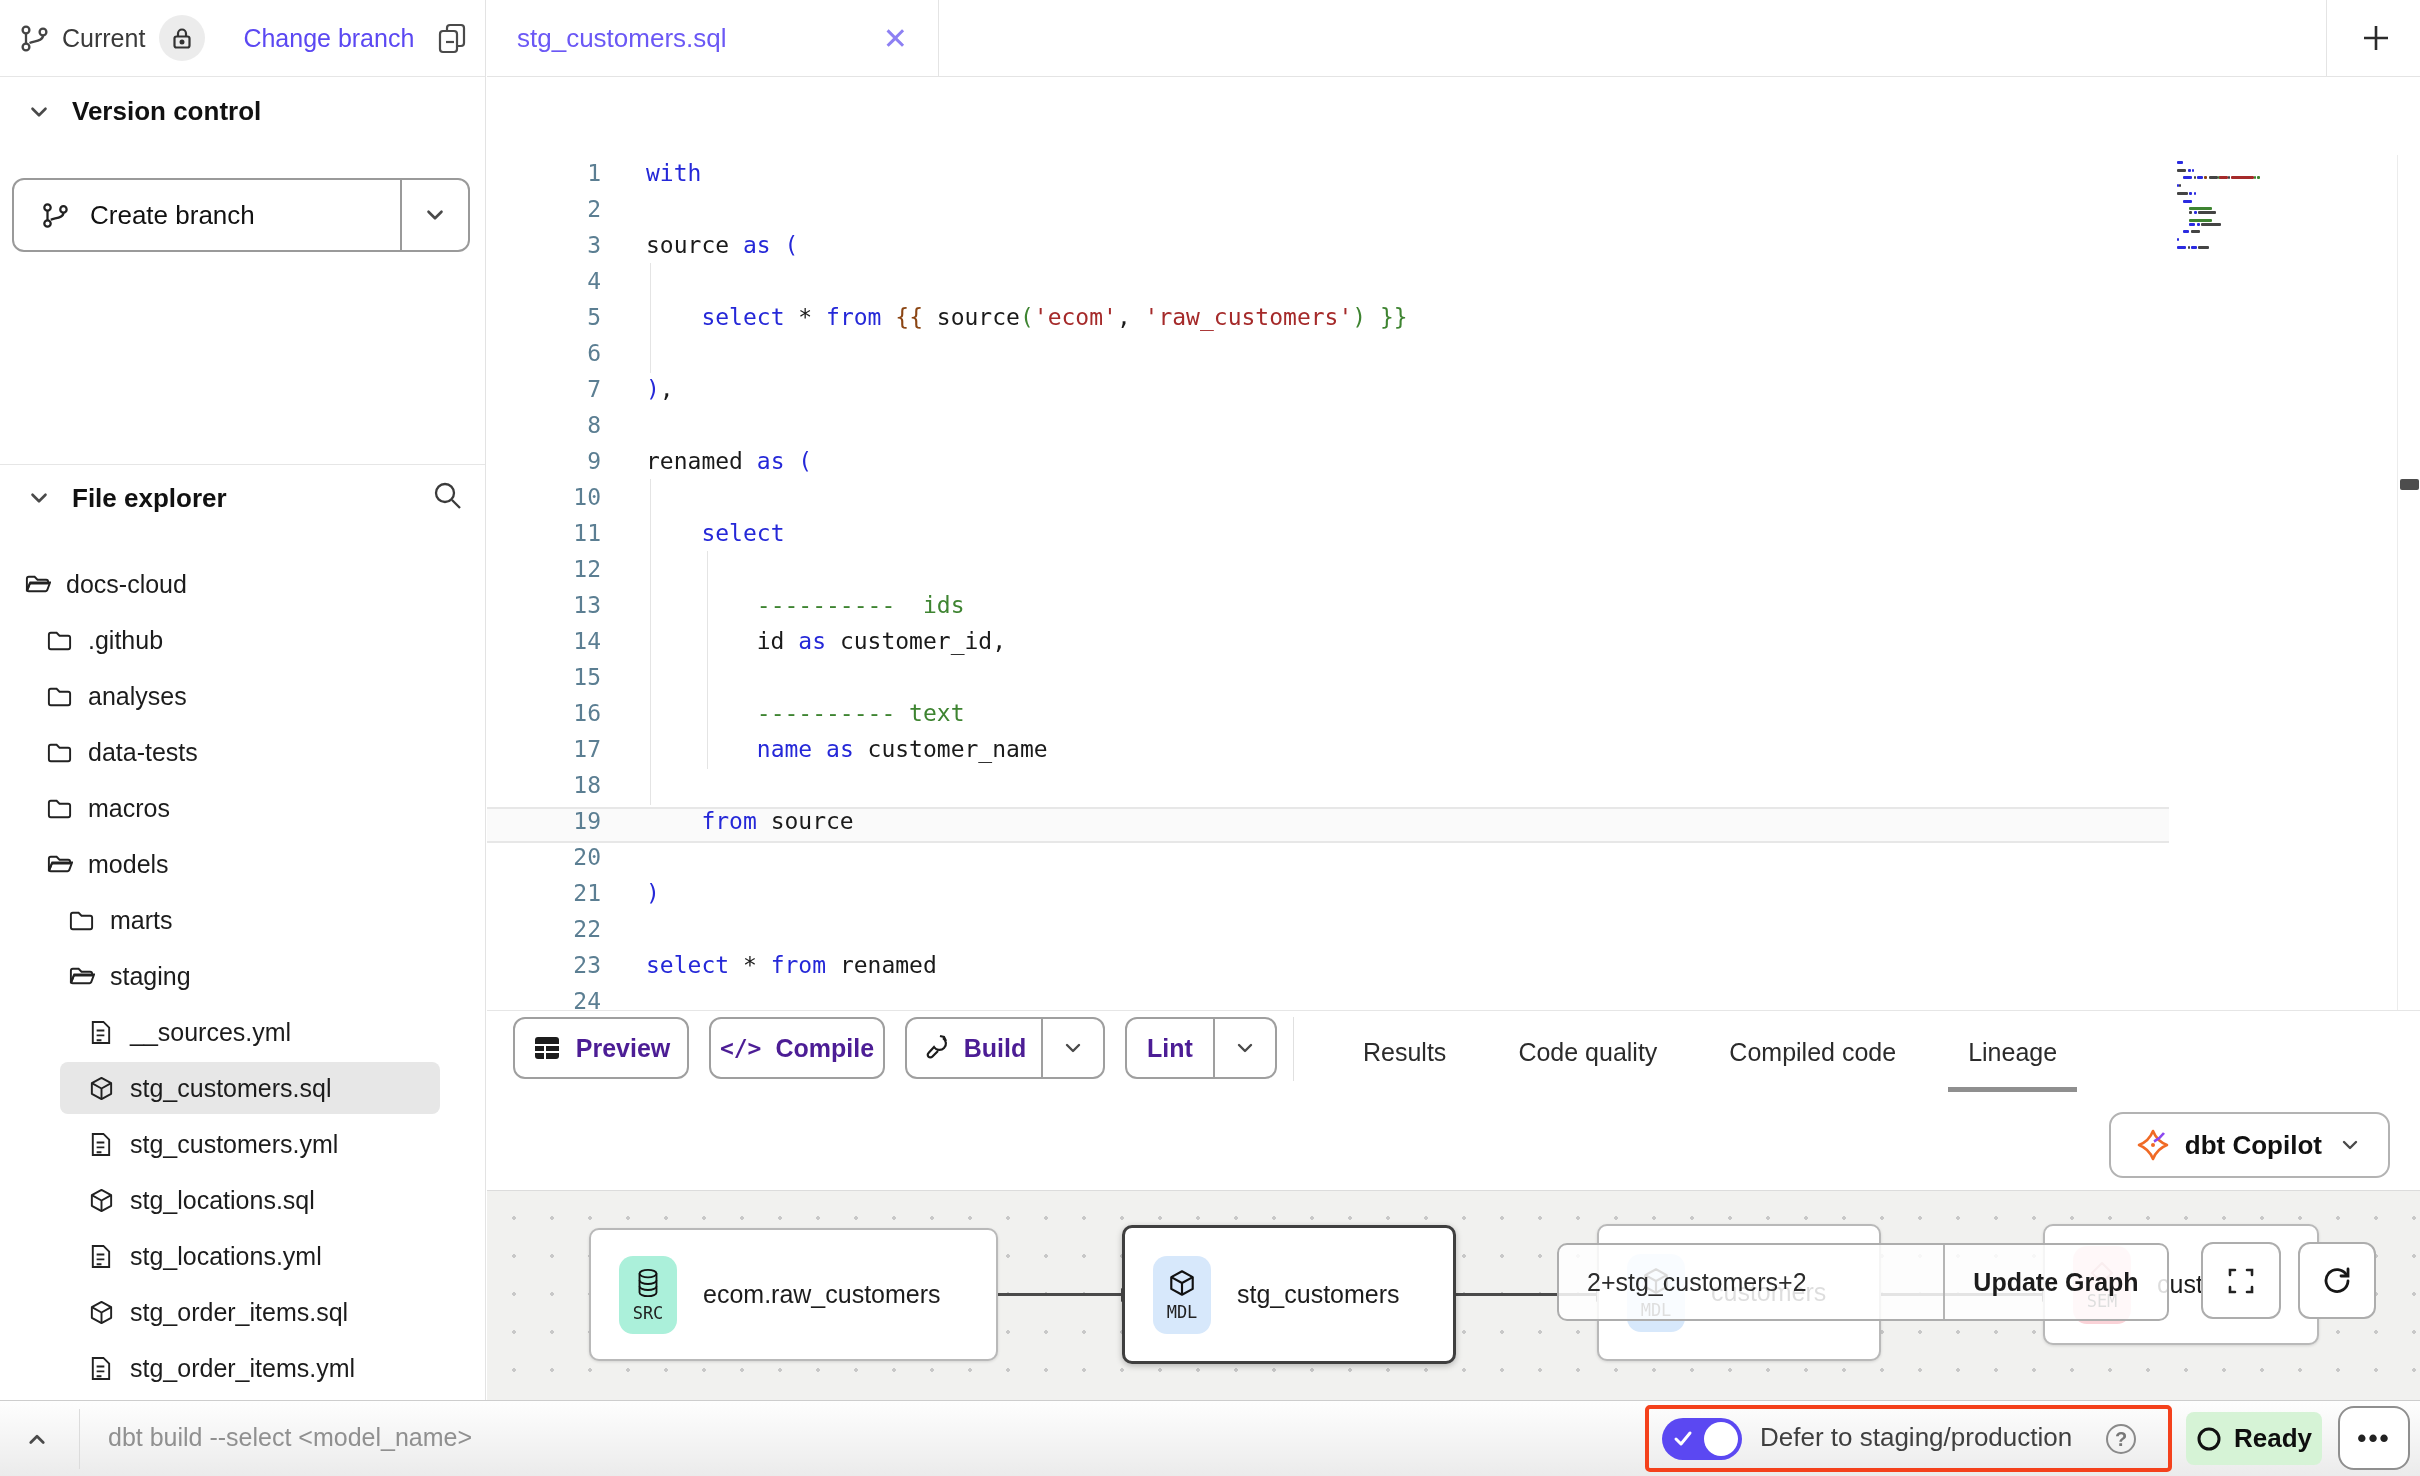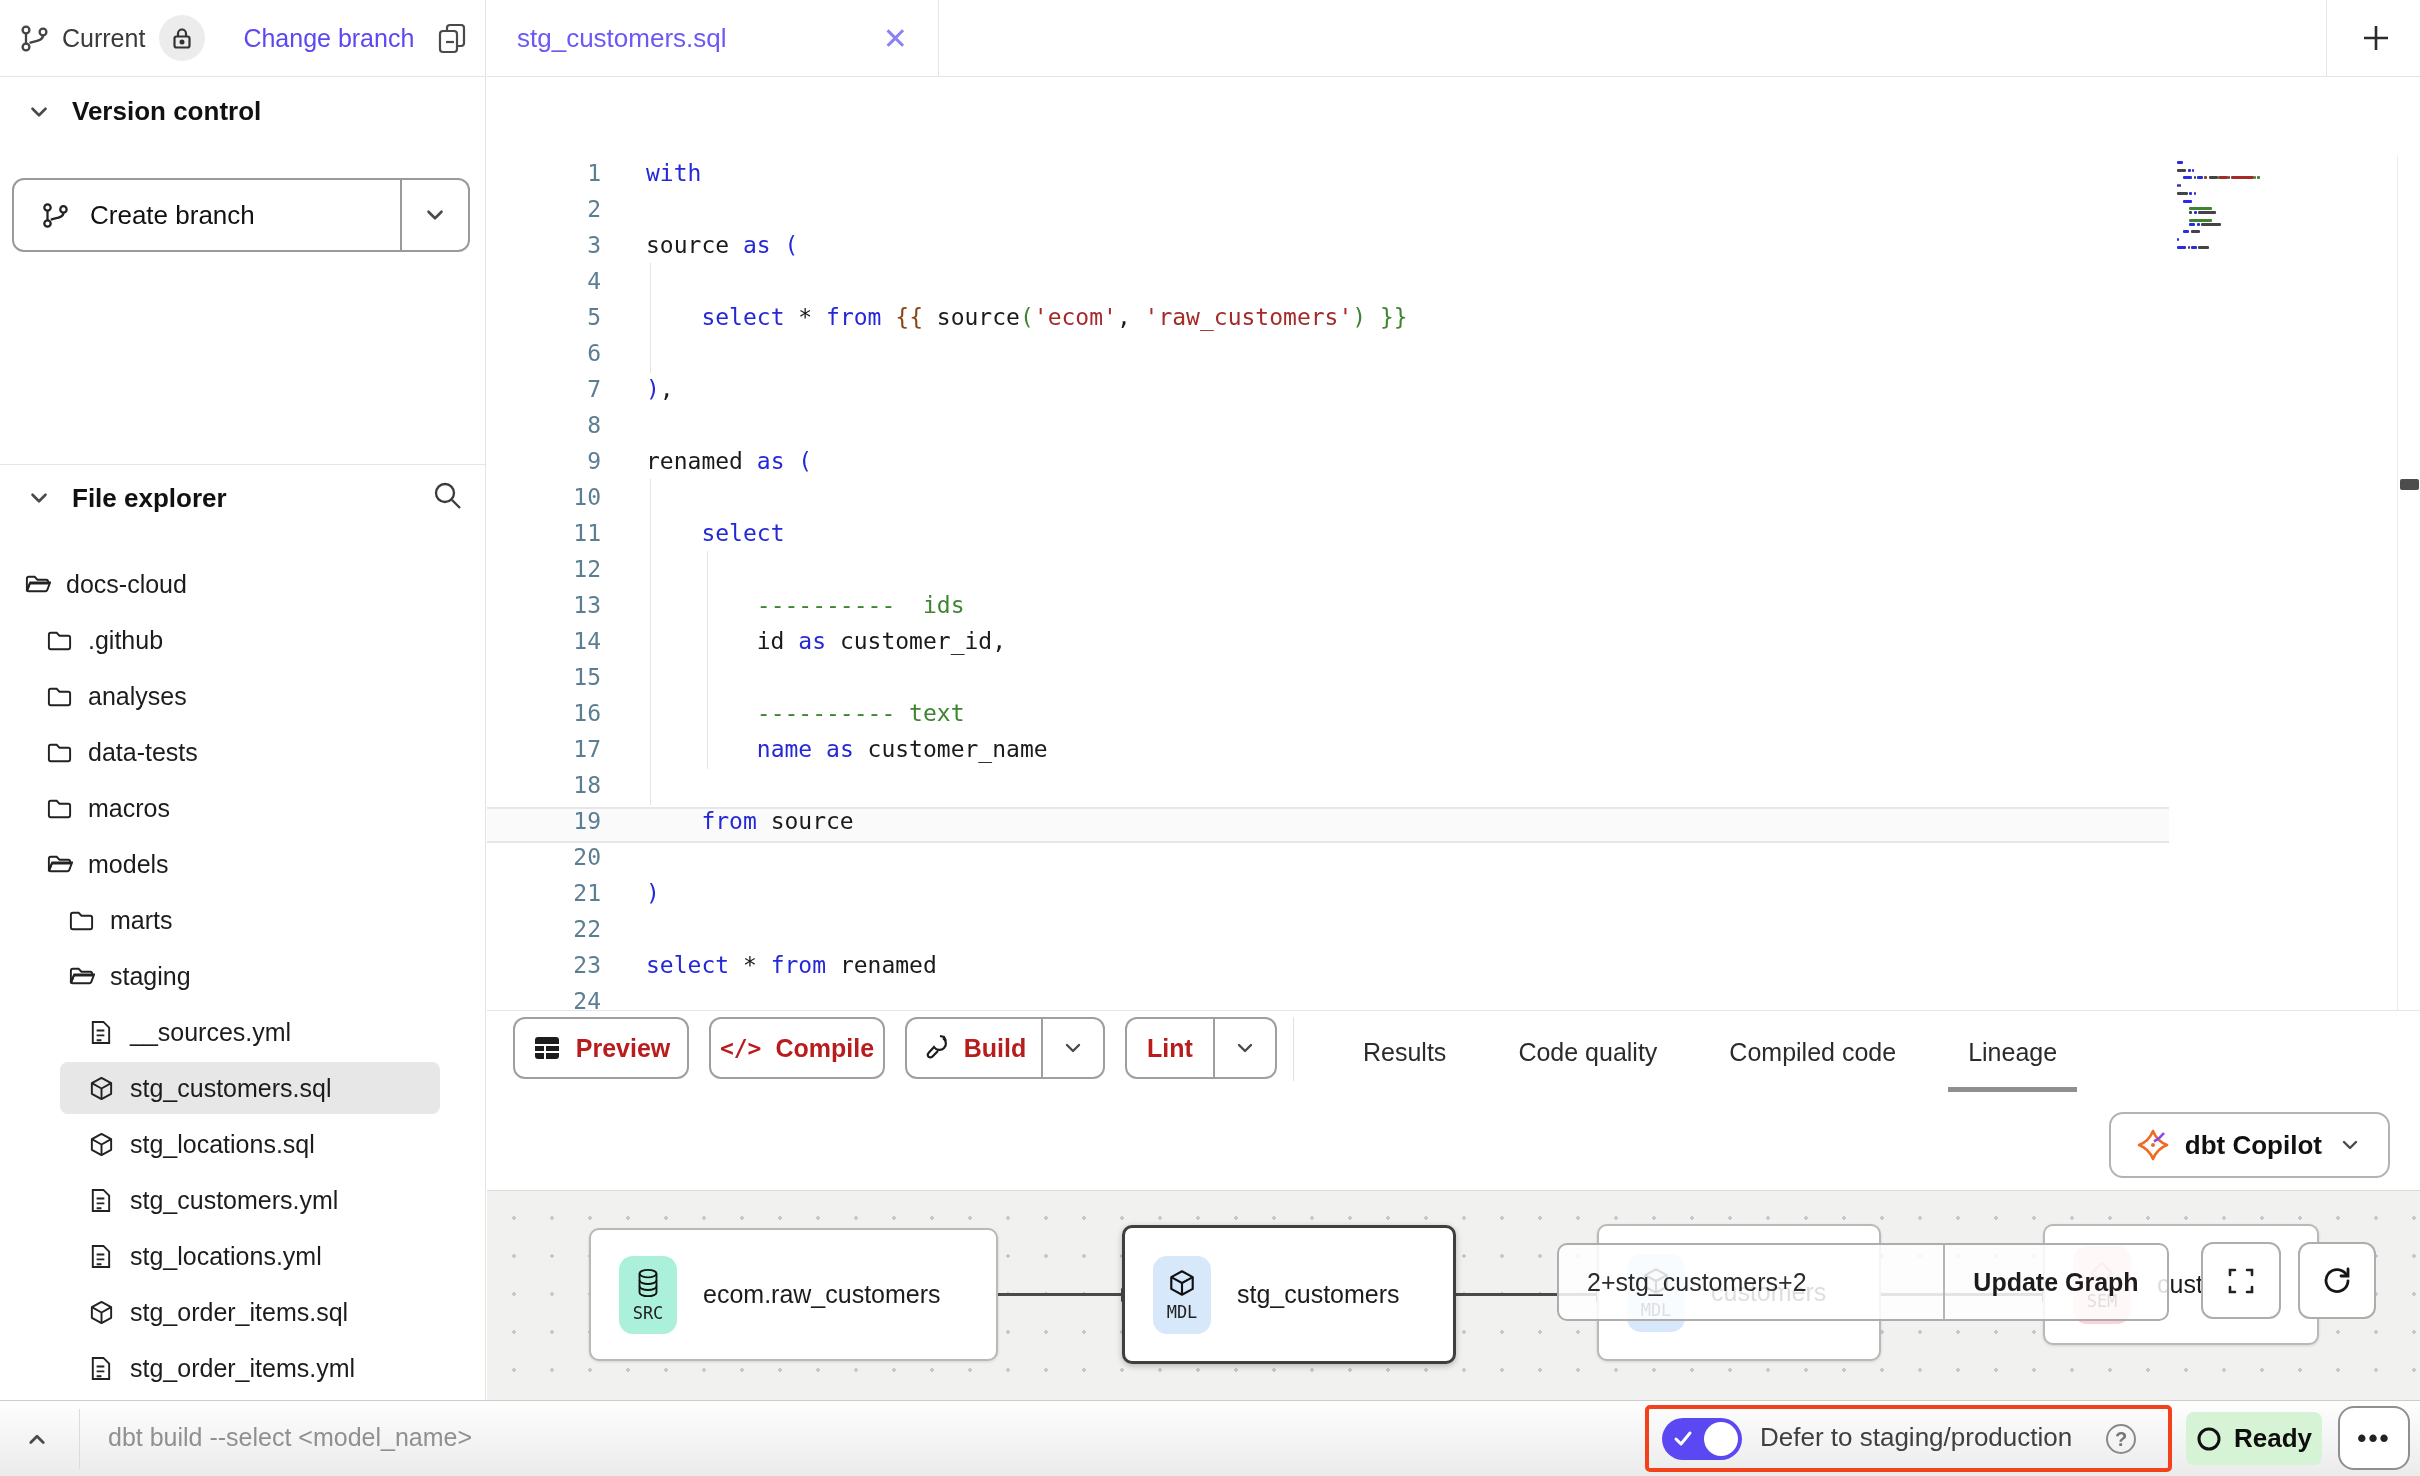--- a/index.html
+++ b/index.html
@@ -79,21 +79,21 @@
   .minimap { position:absolute; left:1690px; top:6px; width:200px; }
   .mm-seg { position:absolute; height:3px; border-radius:1px; }
   .ed-scroll { position:absolute; right:0; top:0; width:23px; height:855px; border-left:1px solid #ececec; }
   .ed-thumb { position:absolute; left:2px; top:324px; width:19px; height:11px; background:#4d4d4d; border-radius:2px; }
 
   
   .toolrow { position:absolute; left:487px; top:1010px; right:0; height:82px; background:#fff;
              border-top:1px solid #e6e6e6; }
   .abtn { position:absolute; top:6px; height:62px; background:#fff; border:2px solid #9f9f9f;
           border-radius:12px; display:flex; align-items:center; justify-content:center;
-          font-size:25px; font-weight:600; color:#b91c1c; cursor:pointer; }
+          font-size:25px; font-weight:600; color:#4c1d95; cursor:pointer; }
   .abtn .lb { margin-left:14px; }
   .split-chev { height:100%; border-left:2px solid #9f9f9f; display:flex; align-items:center;
                 justify-content:center; width:62px; }
   .tool-div { position:absolute; left:806px; top:6px; width:1px; height:64px; background:#e0e0e0; }
   .rtabs { position:absolute; left:840px; top:0; height:82px; display:flex; align-items:flex-end; }
   .rtab { position:relative; height:82px; display:flex; align-items:center; padding:0 36px;
           font-size:25px; color:#2b2b2b; cursor:pointer; }
   .rtab.active::after { content:""; position:absolute; left:16px; right:16px; bottom:0; height:6px; background:#8f8f8f; }
 
   
@@ -311,35 +311,35 @@
           <span class="t-ic" style="margin-left: 88px;">
             <svg width="27" height="27" viewBox="0 0 28 28" fill="none" stroke="#222" stroke-width="2" stroke-linejoin="round">
               <path d="M14 3 L24 8.5 V19.5 L14 25 L4 19.5 V8.5 Z"></path>
               <path d="M4 8.5 L14 14 L24 8.5 M14 14 V25"></path>
             </svg>
           </span>
           <span>stg_customers.sql</span>
         </div>
         <div class="tree-row">
           <span class="t-ic" style="margin-left: 88px;">
+            <svg width="25" height="27" viewBox="0 0 26 28" fill="none" stroke="#222" stroke-width="2">
+              <path d="M5 3 h11 l6 6 v16 H5 Z"></path>
+              <path d="M9 12 h8 M9 17 h8 M9 22 h5"></path>
+            </svg>
+          </span>
+          <span>stg_customers.yml</span>
+        </div>
+        <div class="tree-row">
+          <span class="t-ic" style="margin-left: 88px;">
             <svg width="27" height="27" viewBox="0 0 28 28" fill="none" stroke="#222" stroke-width="2" stroke-linejoin="round">
               <path d="M14 3 L24 8.5 V19.5 L14 25 L4 19.5 V8.5 Z"></path>
               <path d="M4 8.5 L14 14 L24 8.5 M14 14 V25"></path>
             </svg>
           </span>
           <span>stg_locations.sql</span>
-        </div>
-        <div class="tree-row">
-          <span class="t-ic" style="margin-left: 88px;">
-            <svg width="25" height="27" viewBox="0 0 26 28" fill="none" stroke="#222" stroke-width="2">
-              <path d="M5 3 h11 l6 6 v16 H5 Z"></path>
-              <path d="M9 12 h8 M9 17 h8 M9 22 h5"></path>
-            </svg>
-          </span>
-          <span>stg_customers.yml</span>
         </div>
         <div class="tree-row">
           <span class="t-ic" style="margin-left: 88px;">
             <svg width="25" height="27" viewBox="0 0 26 28" fill="none" stroke="#222" stroke-width="2">
               <path d="M5 3 h11 l6 6 v16 H5 Z"></path>
               <path d="M9 12 h8 M9 17 h8 M9 22 h5"></path>
             </svg>
           </span>
           <span>stg_locations.yml</span>
         </div>

